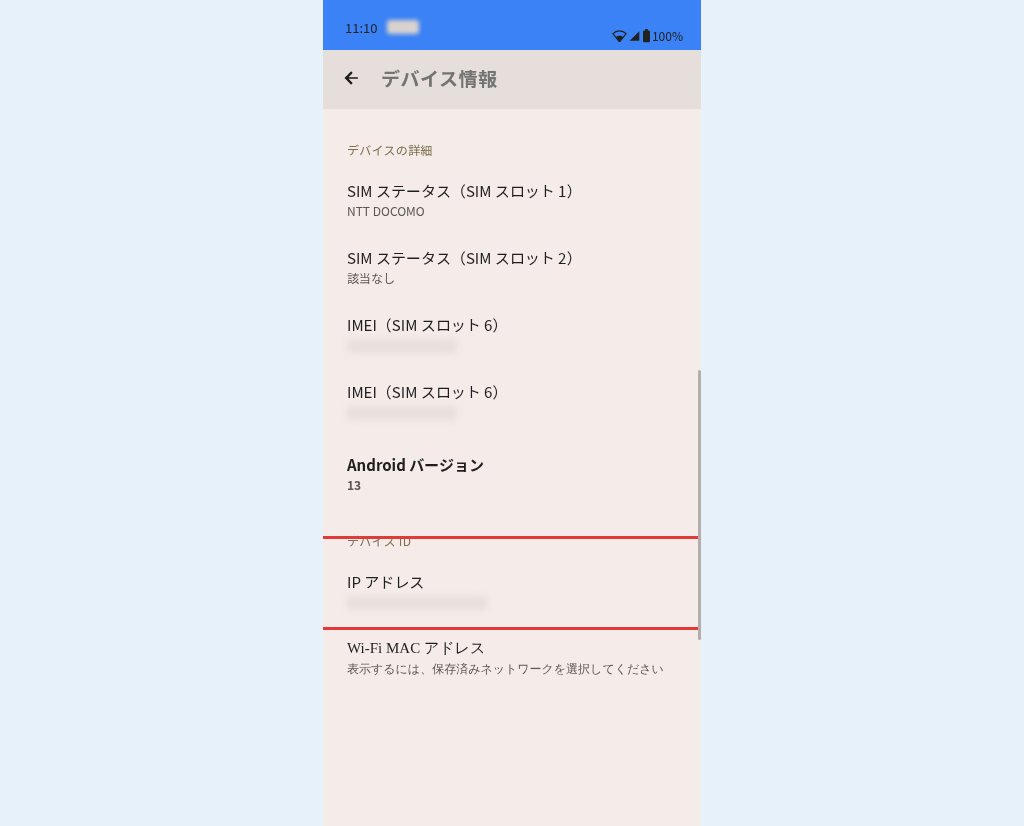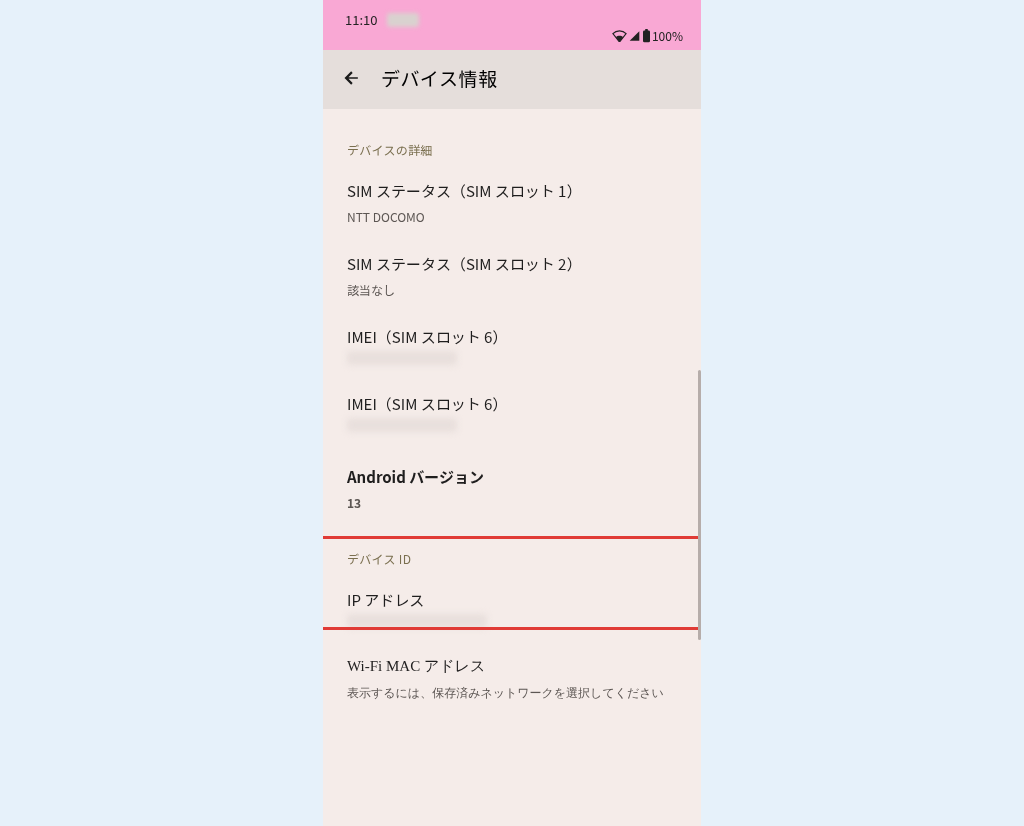--- a/index.html
+++ b/index.html
@@ -16,26 +16,26 @@
     width: 378px;
     height: 826px;
     margin: 0 auto;
     background: #f5ece9;
     overflow: hidden;
   }
 
   
   .statusbar {
     display: flex;
-    align-items: flex-start;
+    align-items: center;
     justify-content: space-between;
     padding: 10px 18px 6px 22px;
     font-size: 13px;
     color: #222;
-    background: #f9a8d4;
+    background: #3b82f6;
   }
   .statusbar .left { display: flex; align-items: center; gap: 10px;}
   .statusbar .blur-chip {
     width: 32px; height: 14px;
     background: #d9d2cf;
     filter: blur(2px);
     border-radius: 3px;
   }
   .statusbar .right { display: flex; align-items: center; gap: 1px; font-size: 12px; margin-top: 17px; }
   .statusbar svg { display: block; }
@@ -47,22 +47,22 @@
     gap: 18px;
     padding: 14px 18px 18px 18px;
     background: #e5dedb;
   }
   .header .back {
     width: 22px; height: 22px;
     display: flex; align-items: center; justify-content: center;
   }
   .header .title {
     font-size: 19px;
-    color: #000000;
-    font-weight: 400;
+    color: #737373;
+    font-weight: 700;
     letter-spacing: 0.5px;
   }
 
   
   .content {
     padding: 8px 0 0 0;
   }
 
   .section-header {
     font-size: 12px;
@@ -76,21 +76,21 @@
     position: relative;
   }
   .row .label {
     font-size: 15px;
     color: #1f1e1e;
     line-height: 1.4;
   }
   .row .sub {
     font-size: 12px;
     color: #5c5653;
-    margin-top: 8px;
+    margin-top: 2px;
     line-height: 1.35;
   }
   .blur-block {
     margin-top: 4px;
     height: 14px;
     width: 120px;
     background: #e8dfdc;
     filter: blur(3px);
     border-radius: 3px;
   }

